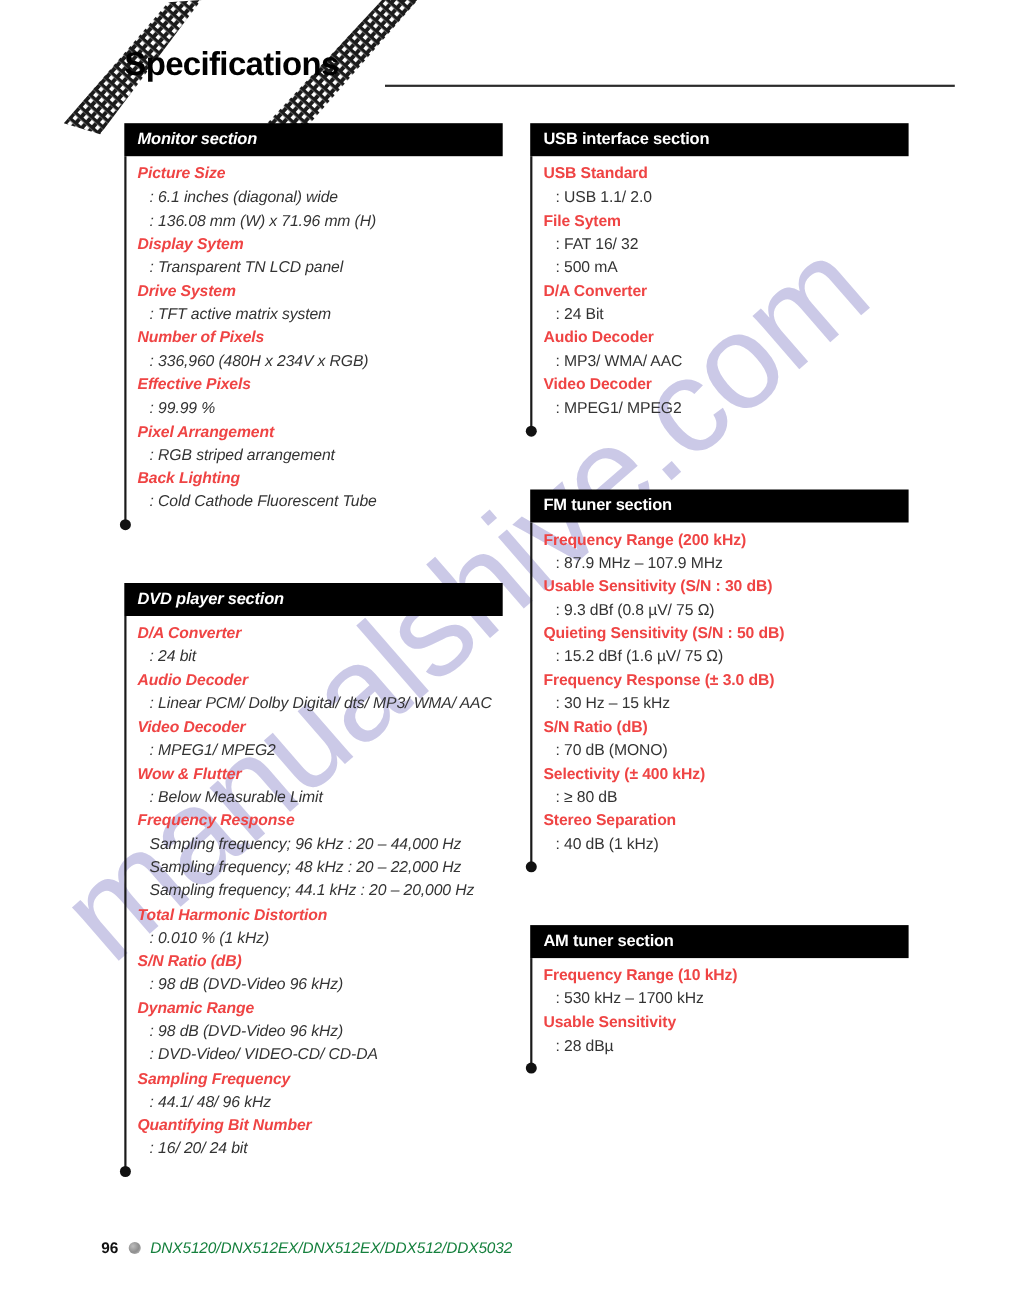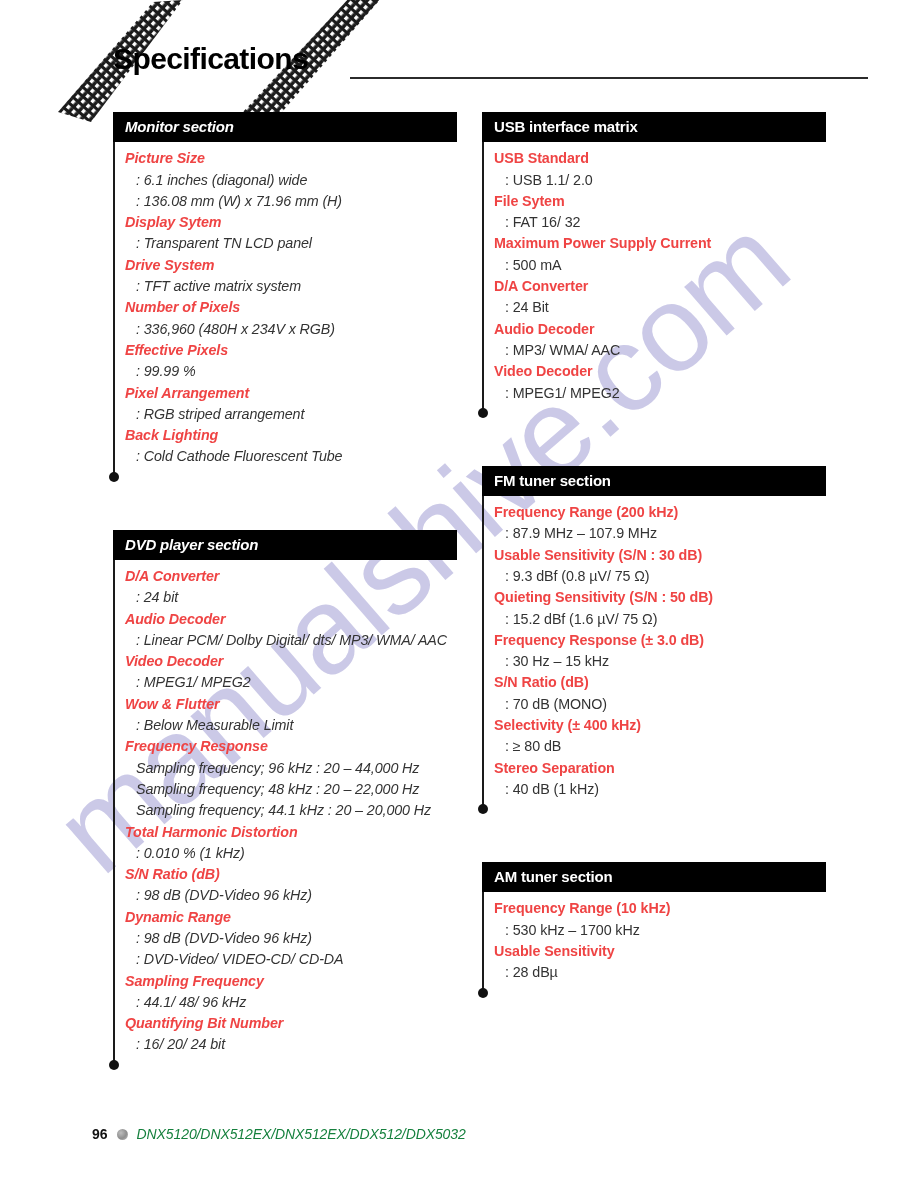--- a/index.html
+++ b/index.html
@@ -240,27 +240,26 @@
         <div class="spec-term">Sampling Frequency</div>
         <div class="spec-val">: 44.1/ 48/ 96 kHz</div>
         <div class="spec-term">Quantifying Bit Number</div>
         <div class="spec-val">: 16/ 20/ 24 bit</div>
       </div>
     </div>
   </div>
 
 <div class="col col-right" id="right-column">
     <div class="section">
-      <div class="section-bar">USB interface matrix</div>
+      <div class="section-bar">USB interface section</div>
       <div class="section-body">
         <div class="spec-term">USB Standard</div>
         <div class="spec-val">: USB 1.1/ 2.0</div>
         <div class="spec-term">File Sytem</div>
         <div class="spec-val">: FAT 16/ 32</div>
-        <div class="spec-term">Maximum Power Supply Current</div>
         <div class="spec-val">: 500 mA</div>
         <div class="spec-term">D/A Converter</div>
         <div class="spec-val">: 24 Bit</div>
         <div class="spec-term">Audio Decoder</div>
         <div class="spec-val">: MP3/ WMA/ AAC</div>
         <div class="spec-term">Video Decoder</div>
         <div class="spec-val">: MPEG1/ MPEG2</div>
       </div>
     </div>
     <div class="section">

